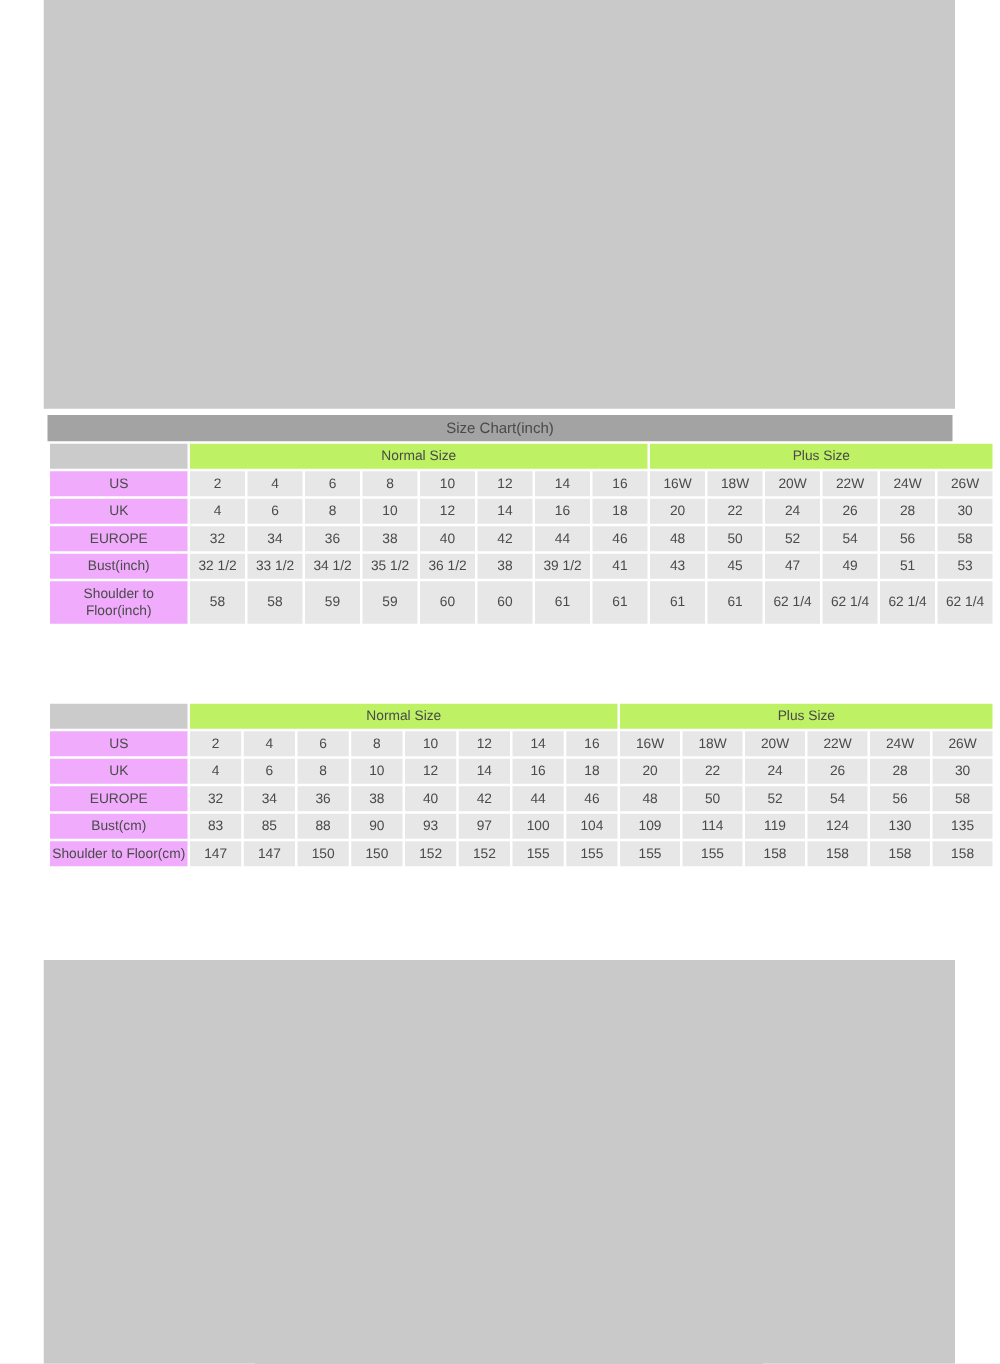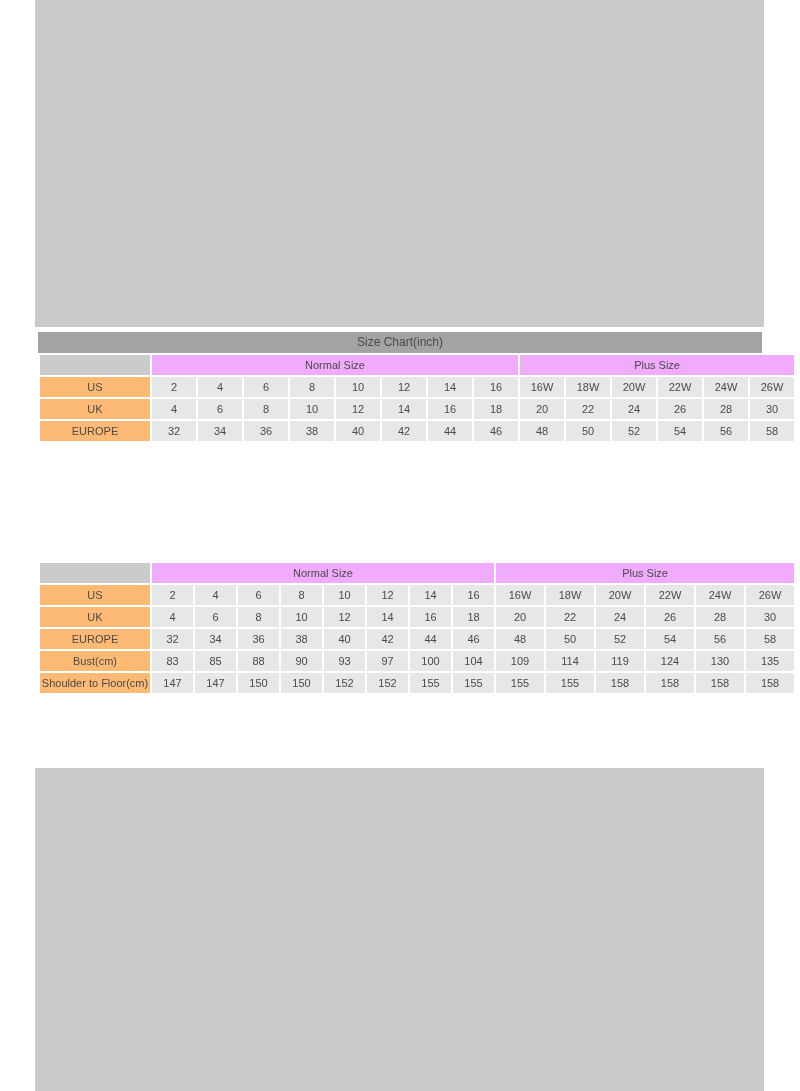--- a/index.html
+++ b/index.html
@@ -25,22 +25,22 @@
   }
   table.grid{
     border-collapse:separate;border-spacing:2px;
     table-layout:fixed;width:724px;
   }
   .grid th,.grid td{
     font-size:11px;color:#4a4a4a;text-align:center;font-weight:normal;
     padding:3px 0;line-height:14px;overflow:hidden;
   }
   .grid td{background:#e7e7e7}
-  .grid tbody th{background:#fdba74;padding-left:1px;padding-right:1px}
-  .grid th.group{background:#f0abfc}
+  .grid tbody th{background:#f0abfc;padding-left:1px;padding-right:1px}
+  .grid th.group{background:#bef264}
   .grid th.corner{background:#cbcbcb}
   #sheet-cm .grid tbody th{white-space:nowrap}
 </style>
 </head>
 <body>
 
 <div class="photo-bg"></div>
 <div class="white-band"></div>
 
 <div class="sheet" id="sheet-inch">
@@ -114,20 +114,54 @@
           <td>40</td>
           <td>42</td>
           <td>44</td>
           <td>46</td>
           <td>48</td>
           <td>50</td>
           <td>52</td>
           <td>54</td>
           <td>56</td>
           <td>58</td>
+        </tr>
+        <tr>
+          <th>Bust(inch)</th>
+          <td>32 1/2</td>
+          <td>33 1/2</td>
+          <td>34 1/2</td>
+          <td>35 1/2</td>
+          <td>36 1/2</td>
+          <td>38</td>
+          <td>39 1/2</td>
+          <td>41</td>
+          <td>43</td>
+          <td>45</td>
+          <td>47</td>
+          <td>49</td>
+          <td>51</td>
+          <td>53</td>
+        </tr>
+        <tr>
+          <th>Shoulder to Floor(inch)</th>
+          <td>58</td>
+          <td>58</td>
+          <td>59</td>
+          <td>59</td>
+          <td>60</td>
+          <td>60</td>
+          <td>61</td>
+          <td>61</td>
+          <td>61</td>
+          <td>61</td>
+          <td>62 1/4</td>
+          <td>62 1/4</td>
+          <td>62 1/4</td>
+          <td>62 1/4</td>
         </tr>
       </tbody>
     </table>
 </div>
 
 <div class="sheet" id="sheet-cm">
   <table class="grid">
       <colgroup>
         <col style="width: 110px;">
         <col style="width: 41px;">

